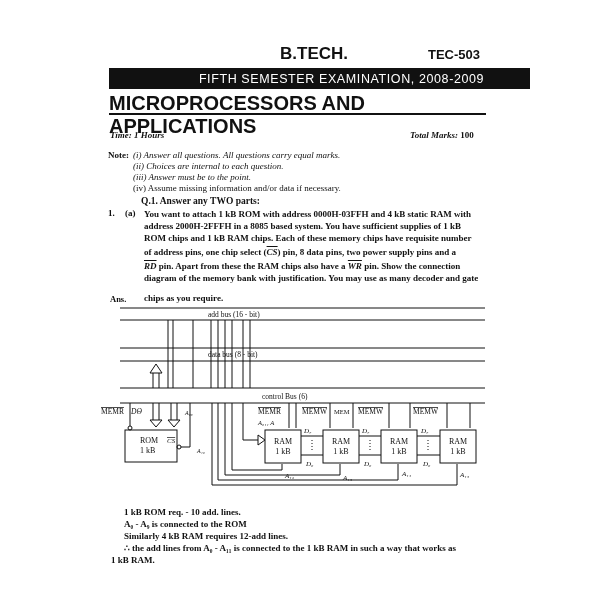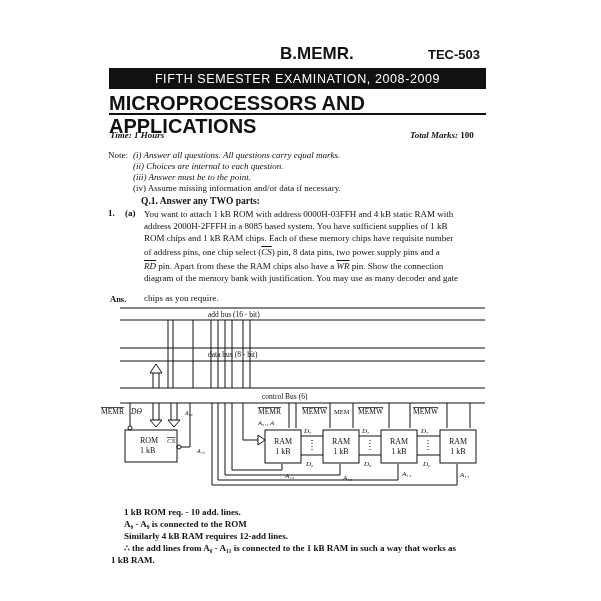--- a/index.html
+++ b/index.html
@@ -1,40 +1,40 @@
 <!DOCTYPE html>
 <html><head>
 <meta charset="utf-8">
 <style>
   html,body{margin:0;padding:0;background:#fff;}
   body{width:601px;height:601px;position:relative;overflow:hidden;font-family:"Liberation Serif",serif;color:#111;}
   .abs{position:absolute;}
   .hdr-course{left:280px;top:44px;font-family:"Liberation Sans",sans-serif;font-weight:bold;font-size:17px;}
   .hdr-code{left:428px;top:47px;font-family:"Liberation Sans",sans-serif;font-weight:bold;font-size:13px;}
-  .band{left:109px;top:68px;width:377px;height:21px;background:#111;color:#fff;font-family:"Liberation Sans",sans-serif;font-size:12.5px;letter-spacing:0.6px;display:flex;align-items:center;justify-content:center;}
+  .band{left:109px;top:68px;width:377px;height:21px;background:#111;color:#fff;font-family:"Liberation Sans",sans-serif;font-size:12.5px;letter-spacing:0.6px;display:flex;align-items:center;justify-content:center;padding-left:44px;}
   .subject{left:109px;top:92px;width:377px;text-align:left;font-family:"Liberation Sans",sans-serif;font-weight:bold;font-size:20px;}
   .rule{left:109px;top:113px;width:377px;height:2px;background:#111;}
   .time{left:110px;top:130px;font-size:9px;font-style:italic;font-weight:bold;}
   .marks{left:410px;top:130px;font-size:9px;font-weight:bold;}
   .marks i{}
-  .note-lbl{left:108px;top:150px;font-size:9px;font-weight:normal;}
+  .note-lbl{left:108px;top:150px;font-size:9px;font-weight:bold;}
   .note{left:133px;font-size:9px;font-style:italic;}
   .q-head{left:108px;top:196px;font-size:9.5px;font-weight:bold;margin-left:33px;}
   .q-num{left:108px;top:208px;font-size:9px;font-weight:bold;}
   .q-part{left:125px;top:208px;font-size:9px;font-weight:bold;}
-  .q-text{left:144px;width:342px;font-size:9px;font-weight:normal;line-height:12.5px;text-align:justify;}
+  .q-text{left:144px;width:342px;font-size:9px;font-weight:bold;line-height:12.5px;text-align:justify;}
   .ol{text-decoration:overline;font-style:italic;}
   .ans{left:110px;top:294px;font-size:8.5px;font-weight:bold;}
   .diag{left:100px;top:300px;}
   .foot{font-size:9px;font-weight:bold;}
 </style>
 </head>
 <body>
 
-<div class="abs hdr-course">B.MEMR.</div>
+<div class="abs hdr-course">B.TECH.</div>
 <div class="abs hdr-code">TEC-503</div>
 <div class="abs band">
     <span>FIFTH SEMESTER EXAMINATION, 2008-2009</span>
   </div>
 <div class="abs subject">MICROPROCESSORS AND APPLICATIONS</div>
 <div class="abs rule"></div>
 
 <div class="abs time">Time: 1 Hours</div>
 <div class="abs marks"><i>Total Marks:</i> <span>100</span></div>
 

